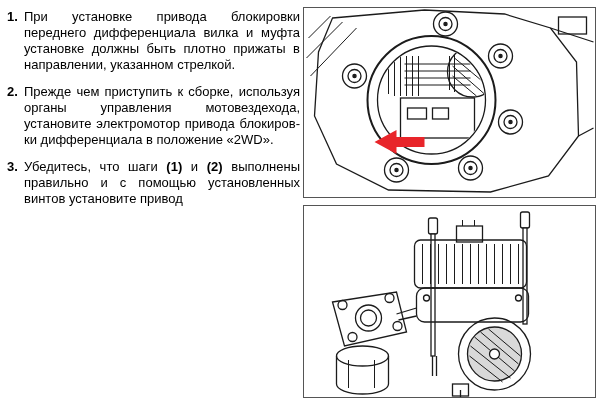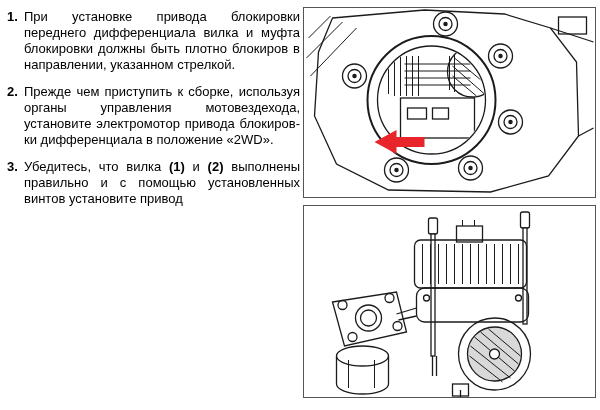--- a/index.html
+++ b/index.html
@@ -38,31 +38,31 @@
 </style>
 </head>
 <body>
 
 <div class="page">
 
   <div class="text-col">
 
     <div class="instruction">
       <span class="num">1.</span>
-      <p class="body">При установке привода блокировки переднего дифференциала вилка и муфта блокировки должны быть плотно блокиров в направле­нии, указанном стрелкой.</p>
+      <p class="body">При установке привода блокировки переднего дифференциала вилка и муфта установке должны быть плотно прижаты в направле­нии, указанном стрелкой.</p>
     </div>
 
     <div class="instruction">
       <span class="num">2.</span>
       <p class="body">Прежде чем приступить к сборке, ис­пользуя органы управления мотовездехода, установите электромотор привода блокиров­ки дифференциала в положение «2WD».</p>
     </div>
 
     <div class="instruction">
       <span class="num">3.</span>
-      <p class="body"><span>Убедитесь, что вилка </span><b>(1)</b><span> и </span><b>(2)</b><span> выполнены правильно и с помощью установленных винтов установите привод</span></p>
+      <p class="body"><span>Убедитесь, что шаги </span><b>(1)</b><span> и </span><b>(2)</b><span> выполнены правильно и с помощью установленных винтов установите привод</span></p>
     </div>
 
   </div>
 
   <div class="fig-col">
 
     <div class="figure-box">
       <svg viewBox="0 0 290 189" height="189">
         <g stroke="#1b1b1b" fill="none" stroke-width="1.3">
 

